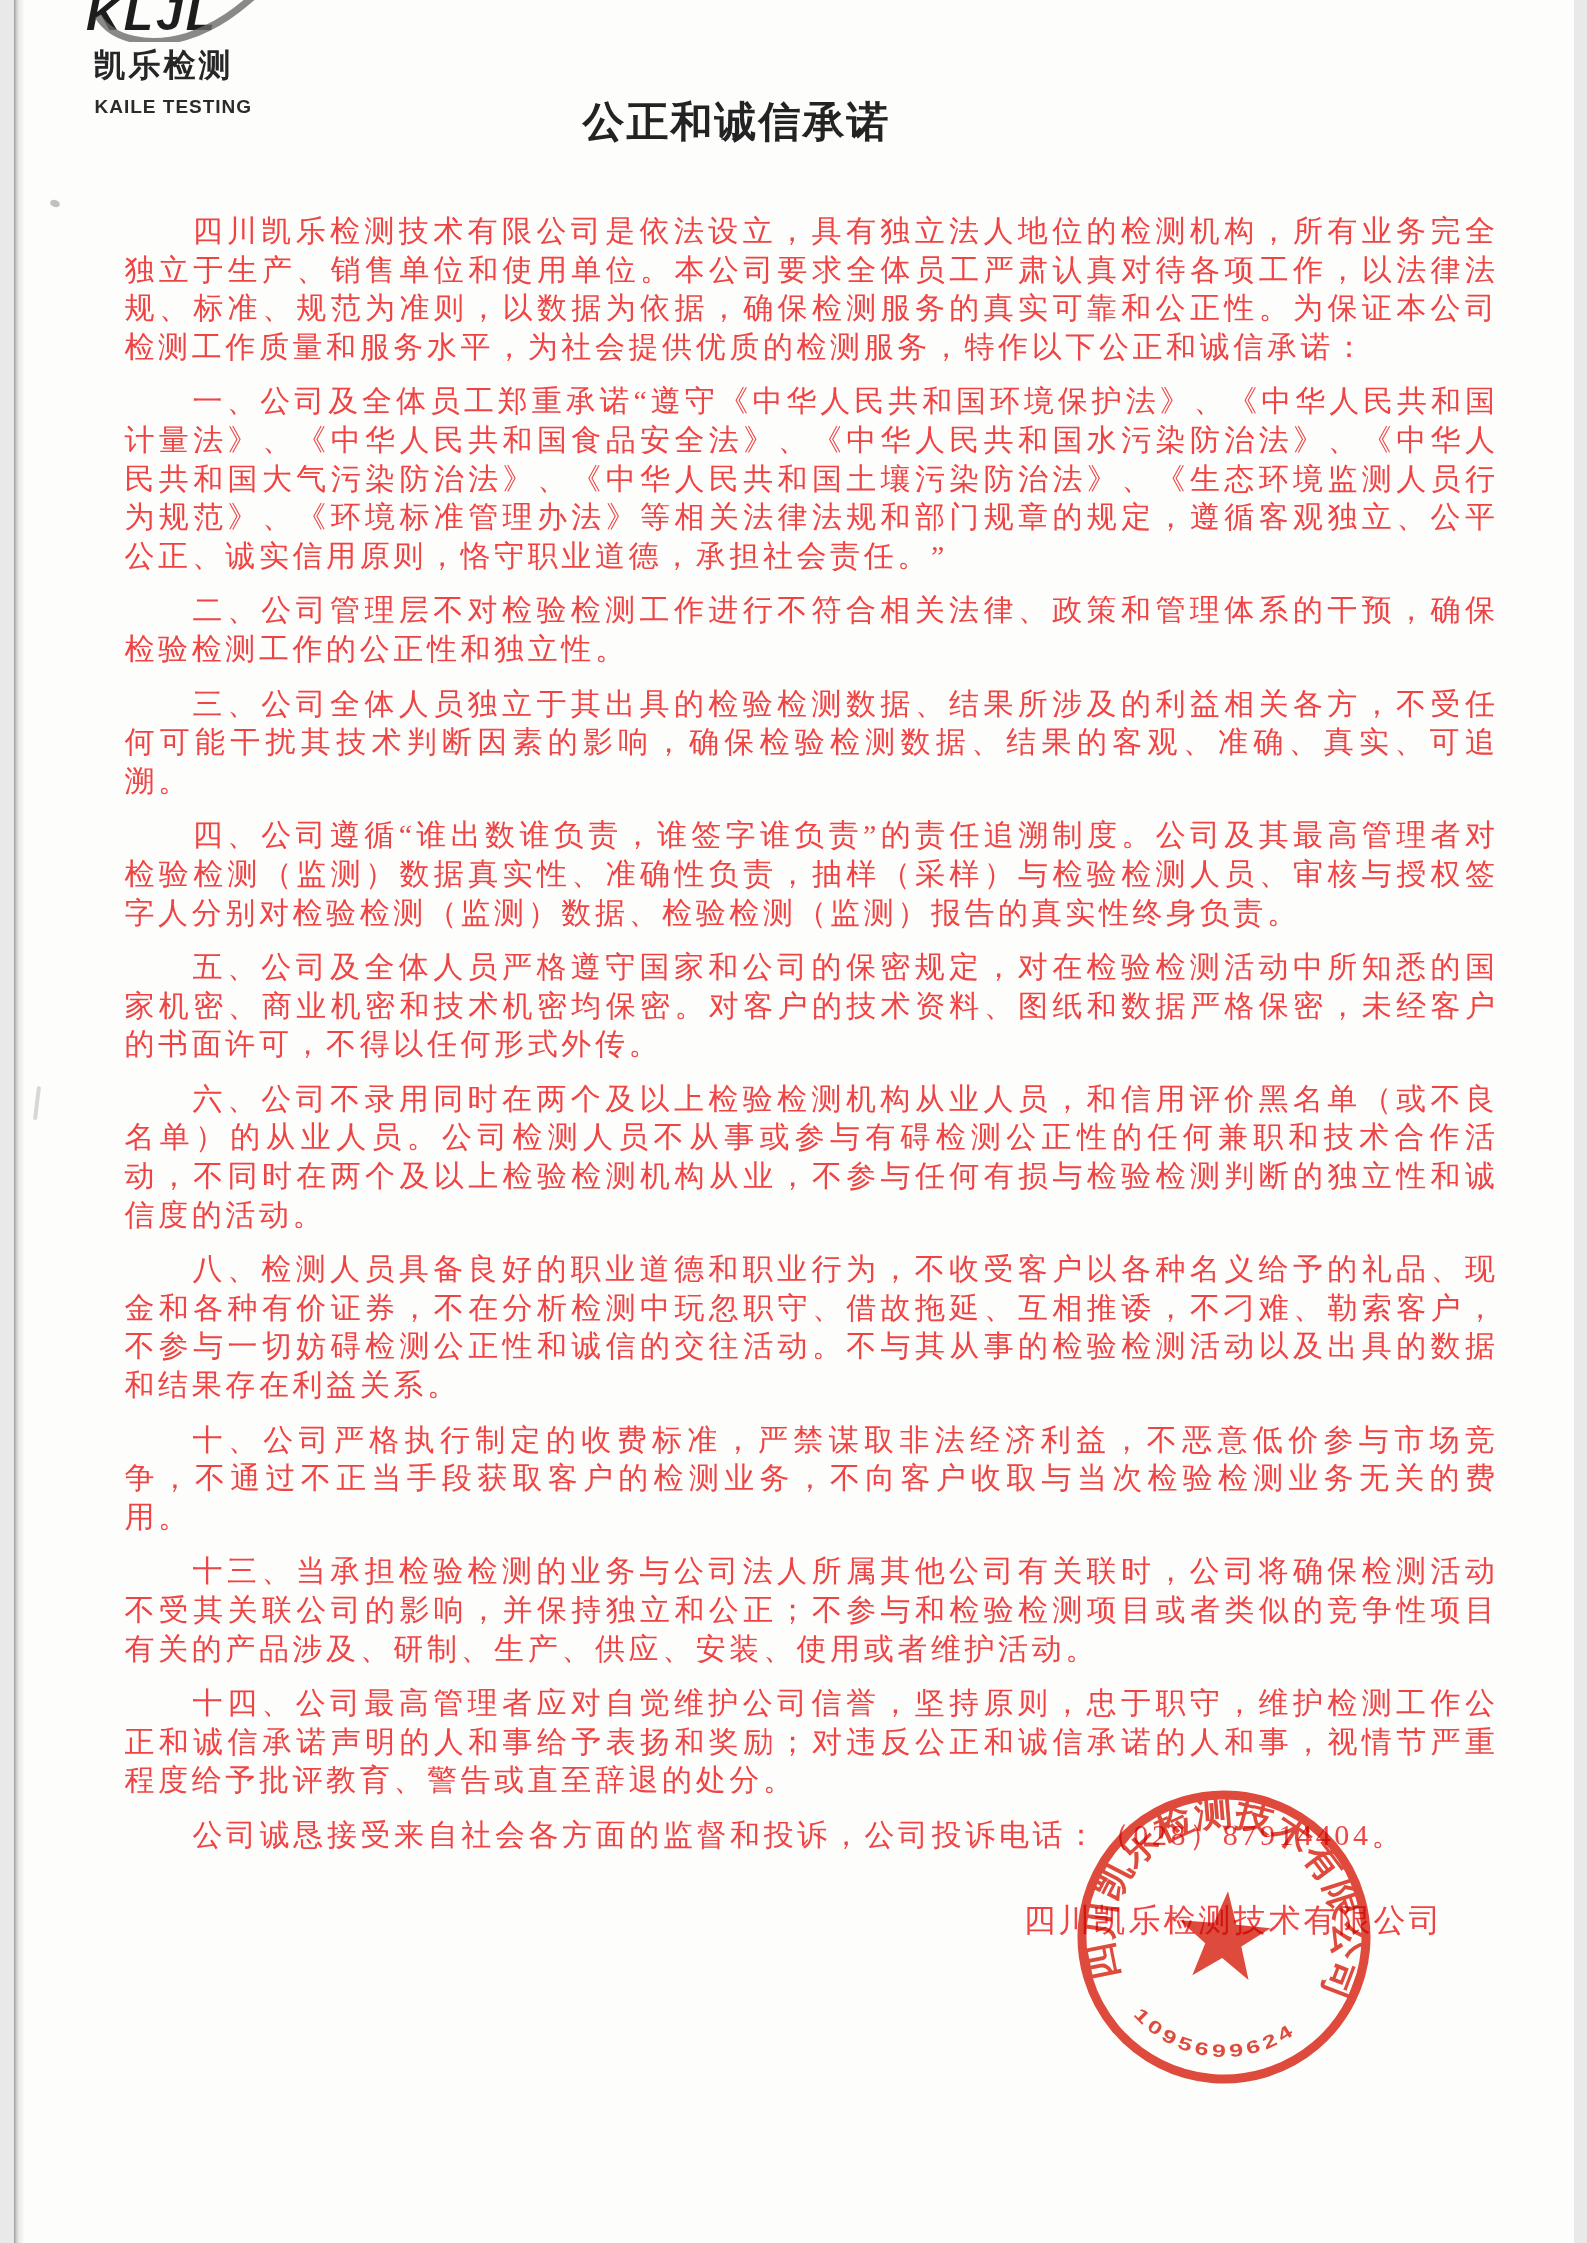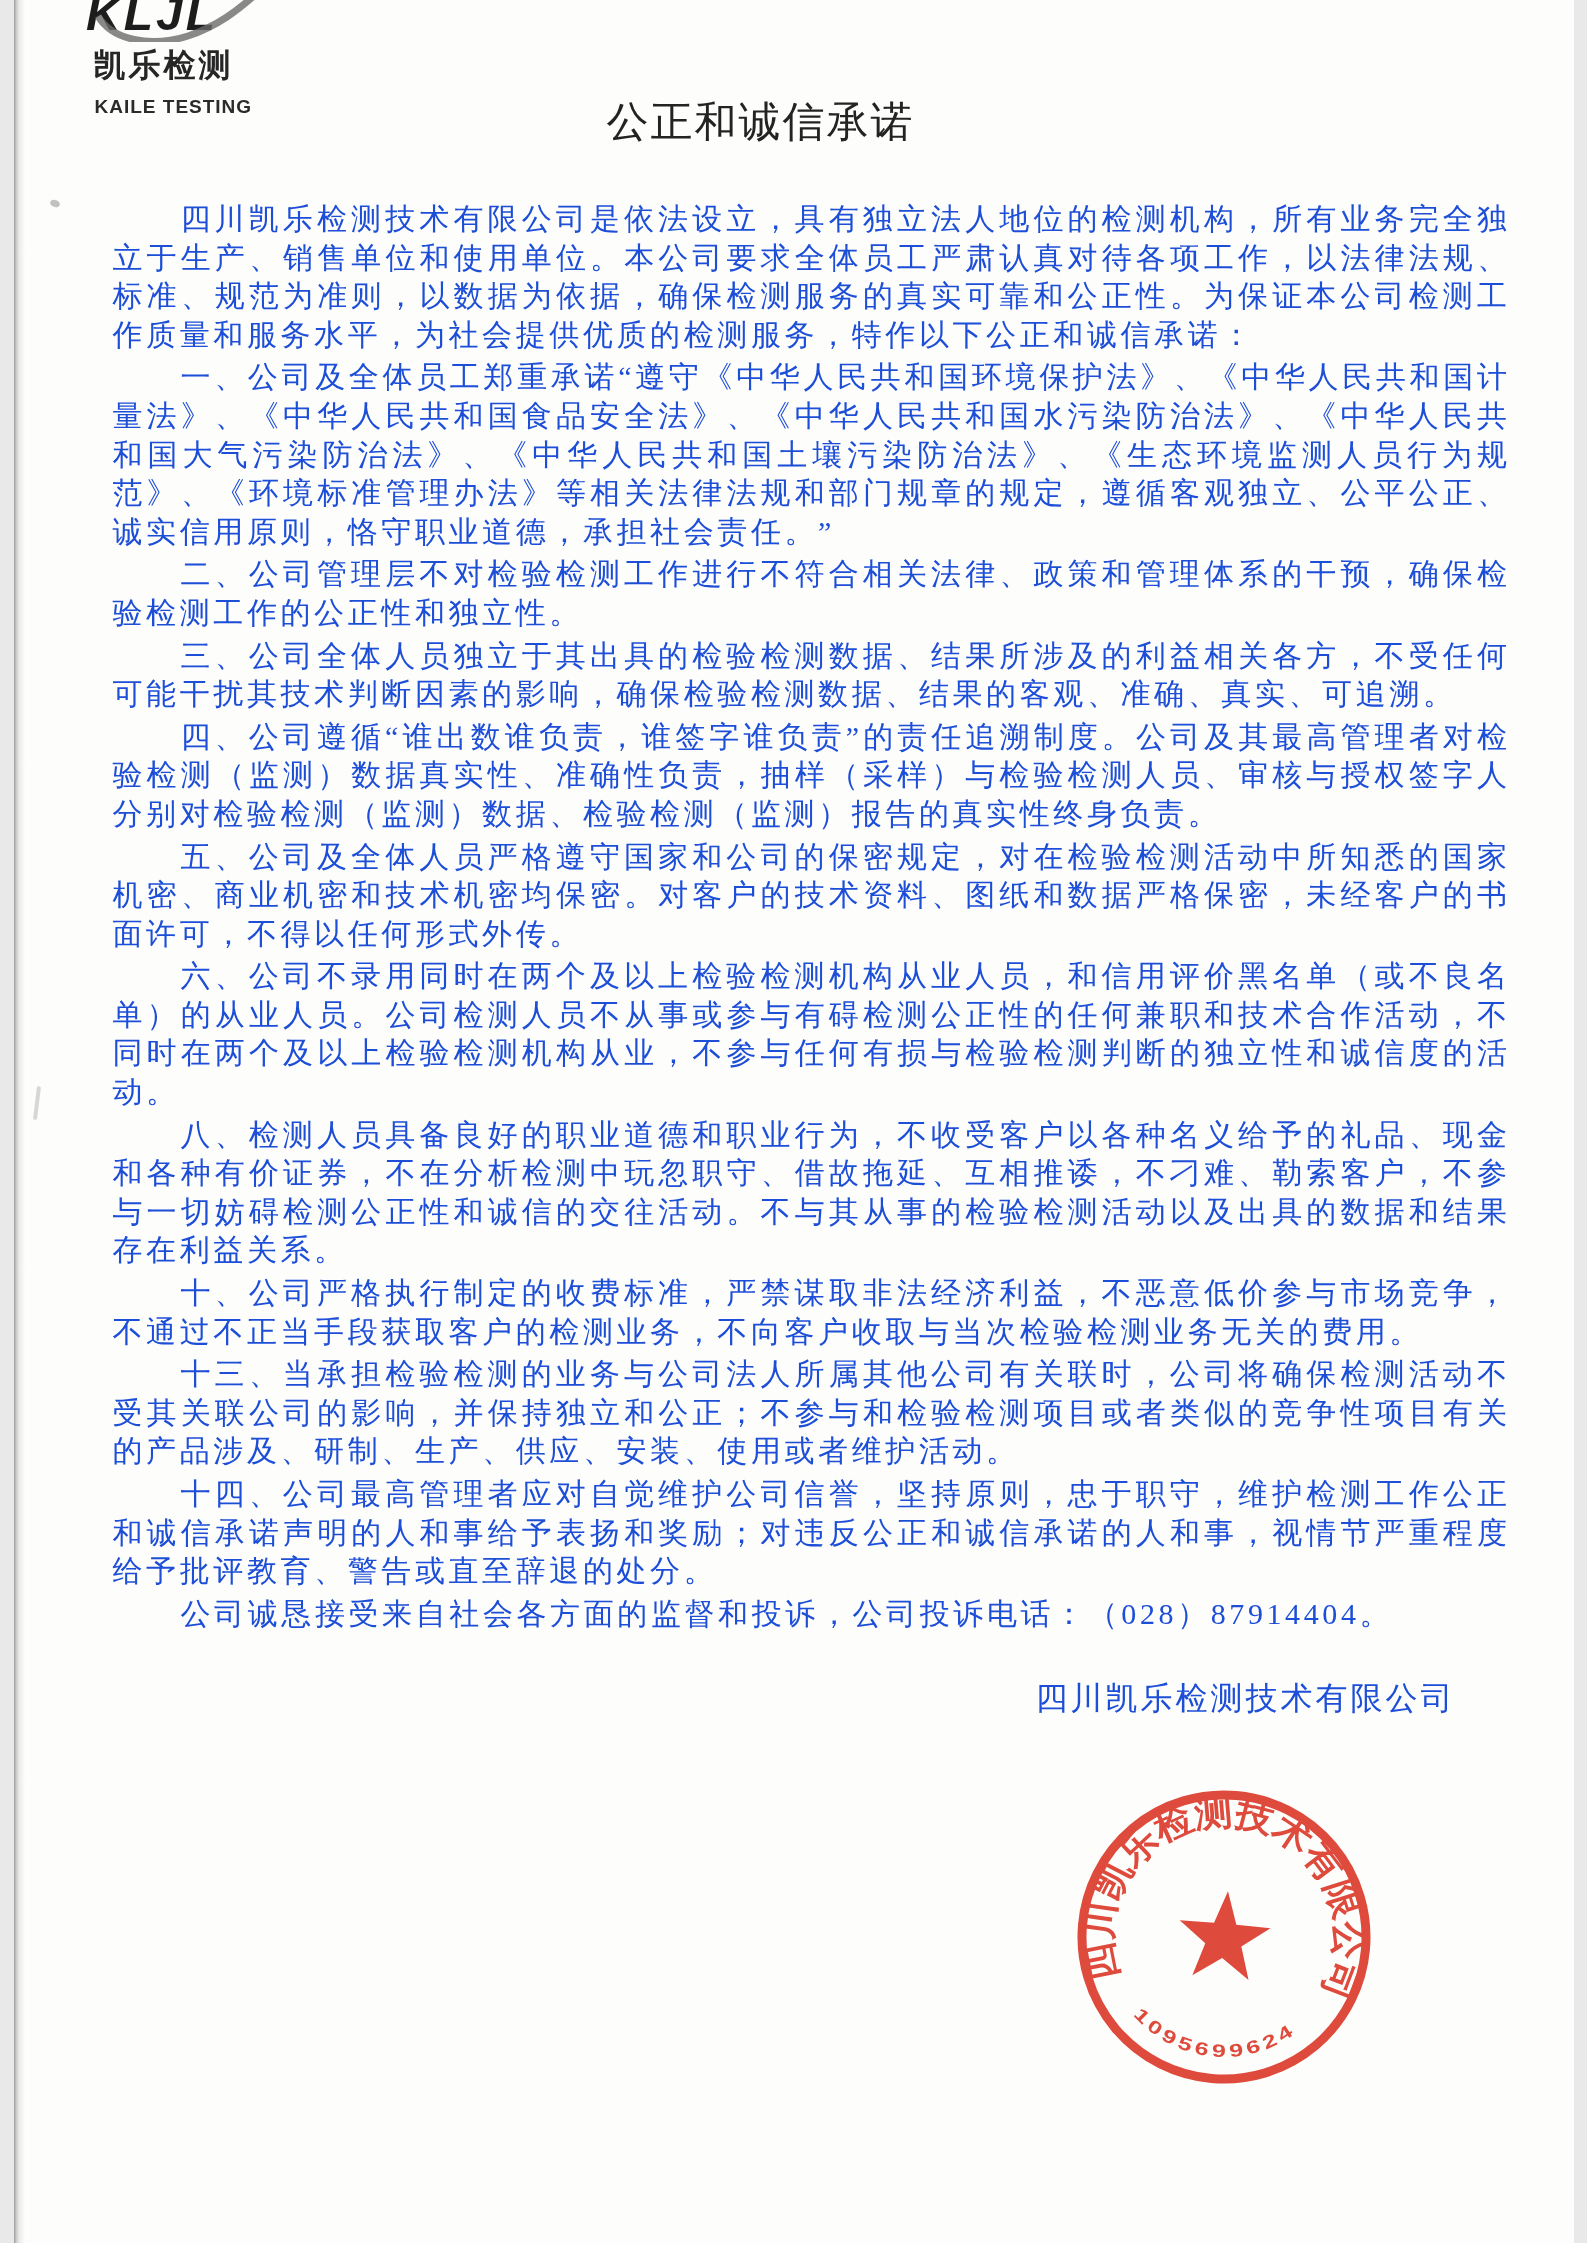--- a/index.html
+++ b/index.html
@@ -33,38 +33,37 @@
     font-weight:bold; font-size:32px; letter-spacing:3px;
     color:#262626; margin:2px 0 0 20px; white-space:nowrap;
   }
   .logo-en {
     font-family:"Liberation Sans","DejaVu Sans",sans-serif;
     font-weight:bold; font-size:19px; letter-spacing:1px;
     color:#2b2b2b; margin:8px 0 0 21px; white-space:nowrap;
   }
   
   .doc-title {
-    position:absolute; top:94px; left:0; width:1414px;
+    position:absolute; top:94px; left:16px; width:1414px;
     text-align:center;
-    font-size:42px; font-weight:normal; color:#232323;
+    font-size:42px; font-weight:bold; color:#232323;
     letter-spacing:2px;
-    padding-left:40px;
   }
   
   .body-text {
     position:absolute; left:95px; top:196px; width:1406px;
   }
   .body-text p {
-    margin:4px;
+    margin:16px;
     text-indent:68px;
     font-size:30px;
     line-height:38.6px;
     letter-spacing:3.6px;
     text-align:justify;
-    color:#1d4ed8;
+    color:#ef4444;
   }
   .signature {
     margin-top:46px !important;
     text-align:right !important;
     text-indent:0 !important;
     padding-right:55px;
     font-size:32px !important;
     letter-spacing:3px !important;
   }
   

